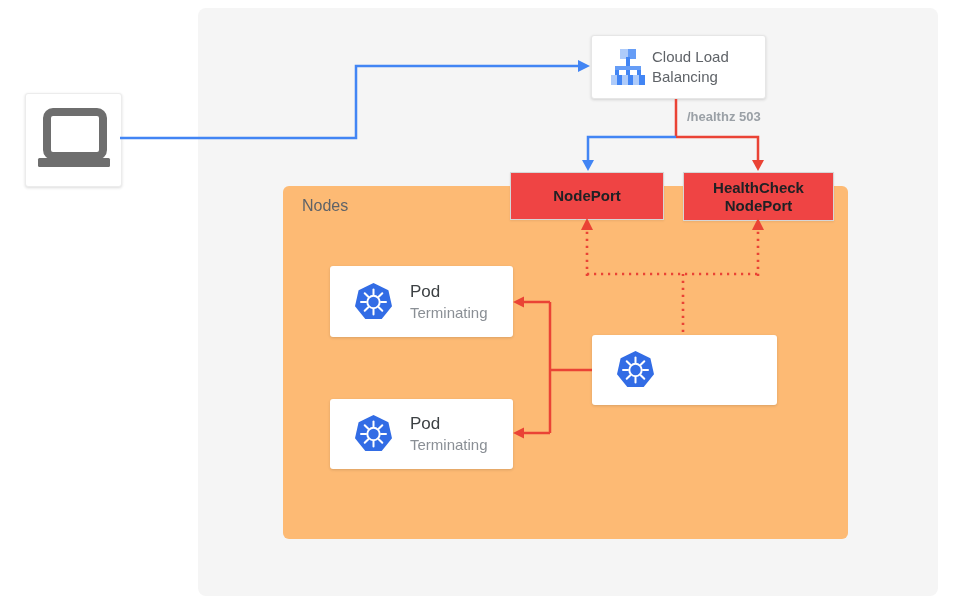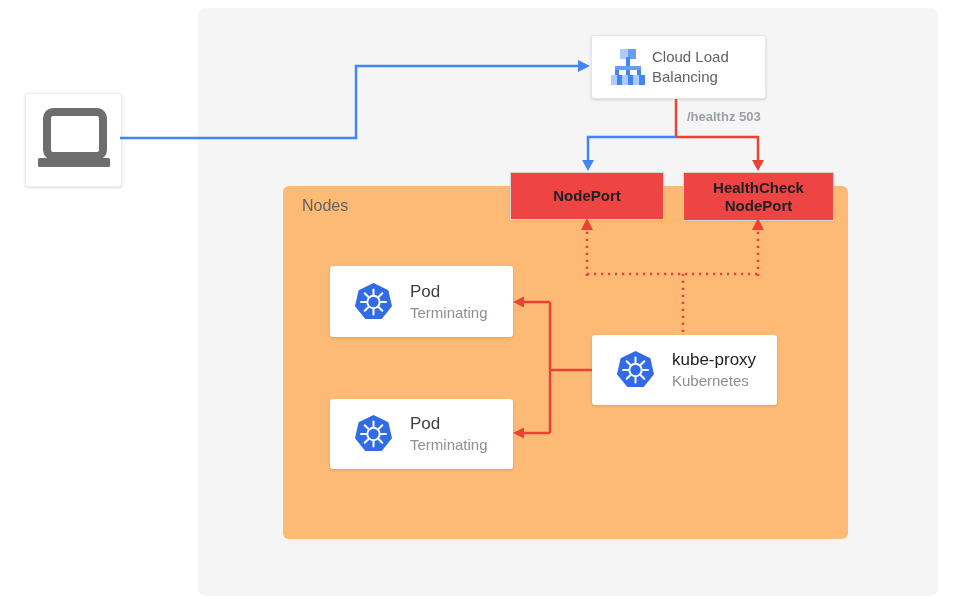--- a/index.html
+++ b/index.html
@@ -140,24 +140,20 @@
         <line x1="20" y1="8.5" x2="20" y2="13.5"></line>
           <line x1="20" y1="28.5" x2="20" y2="33.5"></line>
         <line x1="7.5" y1="21" x2="12.5" y2="21"></line>
           <line x1="27.5" y1="21" x2="32.5" y2="21"></line>
         <line x1="11.2" y1="12.2" x2="14.8" y2="15.8"></line>
           <line x1="25.2" y1="26.2" x2="28.8" y2="29.8"></line>
         <line x1="28.8" y1="12.2" x2="25.2" y2="15.8"></line>
           <line x1="14.8" y1="26.2" x2="11.2" y2="29.8"></line>
       </g>
     </svg>
-    <div>
-      <div class="k8s-title" style="color:#202124;">kube-proxy</div>
-      <div class="k8s-sub">Kubernetes</div>
-    </div>
   </div>
 
   <div class="healthz">/healthz 503</div>
 
   <svg class="overlay" width="953" height="612" viewBox="0 0 953 612">
 
     <g>
       <path d="M120,138 L356,138 L356,66 L579,66" fill="none" stroke="#4285f4" stroke-width="2.5"></path>
       <polygon points="590,66 578,60 578,72" fill="#4285f4"></polygon>
     </g>

